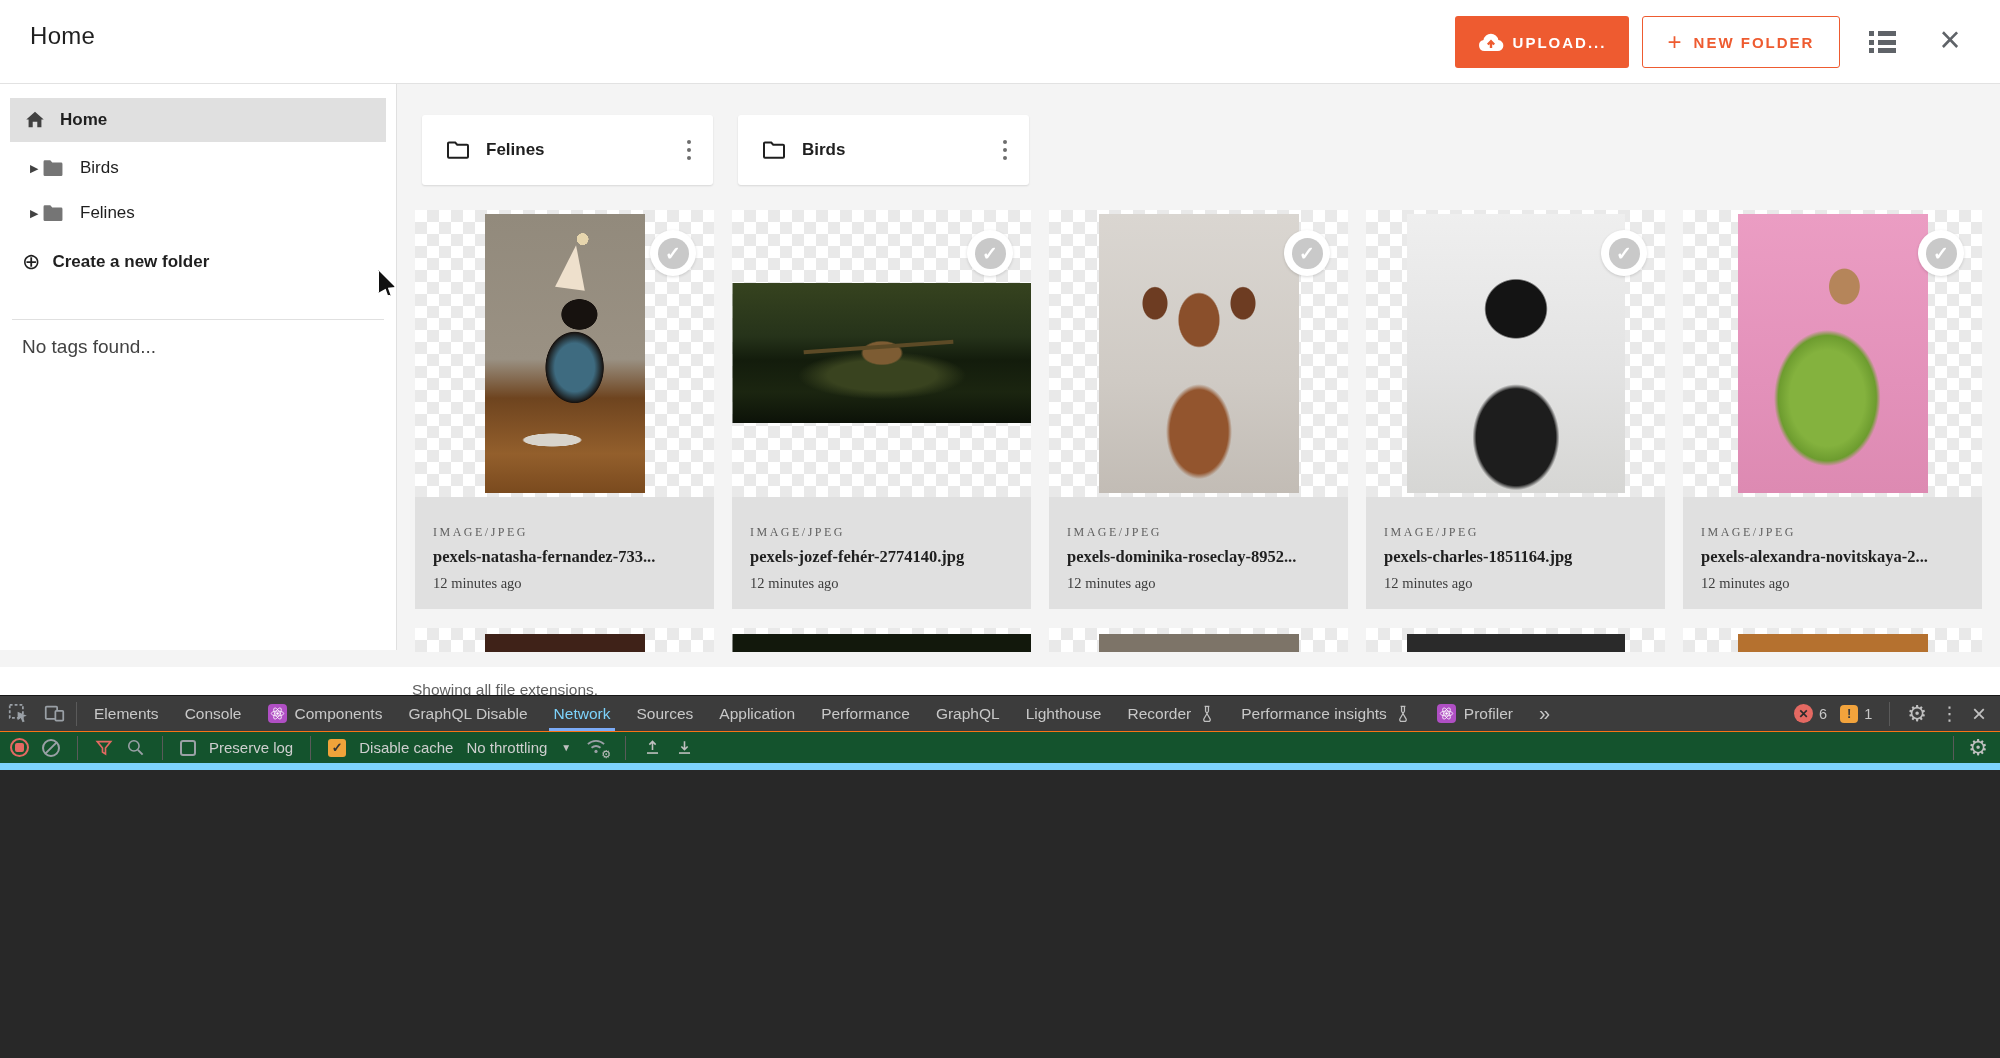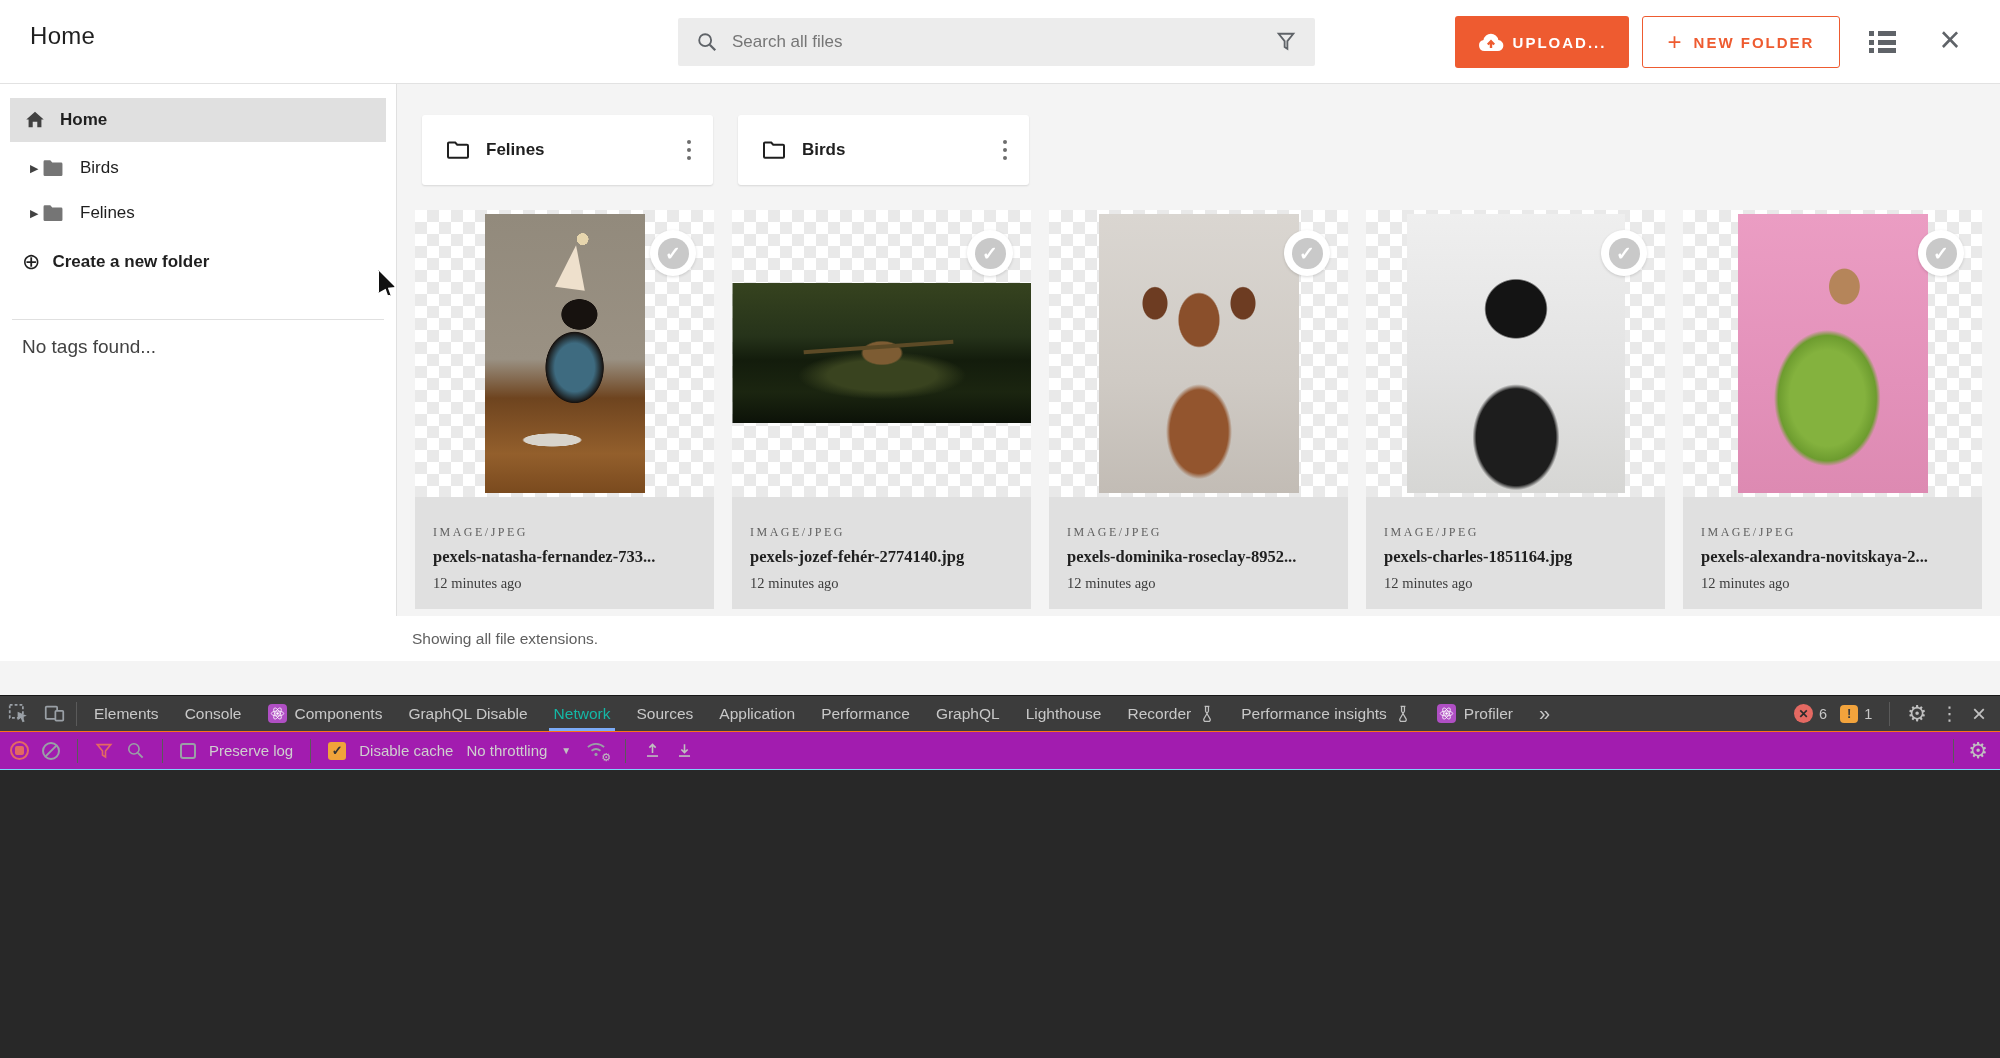--- a/index.html
+++ b/index.html
@@ -92,44 +92,44 @@
   
   .sliver { position:absolute; top:628px; width:299px; height:24px; overflow:hidden; }
   .sliver .img { position:absolute; top:6px; left:50%; transform:translateX(-50%); height:18px; }
   .sl-1 { left:415px; } .sl-2 { left:732px; } .sl-3 { left:1049px; } .sl-4 { left:1366px; } .sl-5 { left:1683px; }
   .sl-1 .img { width:160px; background:#3f2218; }
   .sl-2 .img { width:299px; background:#12180c; }
   .sl-3 .img { width:200px; background:#7d7468; }
   .sl-4 .img { width:218px; background:#2a2a2a; }
   .sl-5 .img { width:190px; background:#b5712f; }
 
-  .ext-bar { position:absolute; left:0; top:616px; width:2000px; height:45px; background:#fff; display:flex; align-items:center; z-index:6; }
+  .ext-bar { position:absolute; left:0; top:667px; width:2000px; height:45px; background:#fff; display:flex; align-items:center; z-index:6; }
   .ext-bar .txt { margin-left:412px; font-size:15.5px; color:#5f5f5f; }
 
   
   .cursor { position:absolute; left:378px; top:270px; width:17px; height:26px; z-index:50;
     clip-path:polygon(0 0, 100% 65%, 58% 68%, 75% 100%, 60% 100%, 45% 72%, 0 88%);
     background:#111; border:1px solid #fff; }
 
   
   .devtools { position:absolute; left:0; top:695px; width:2000px; height:363px; background:#282828; border-top:1px solid #161616; z-index:10; }
   .dt-tabbar { display:flex; align-items:stretch; height:36px; background:#3c3c3c; border-bottom:1px solid #f97316; color:#c8c8c8; font-size:15.5px; }
   .dt-iconbtn { width:36px; display:flex; align-items:center; justify-content:center; cursor:pointer; }
   .dt-sep { width:1px; height:24px; background:#5a5a5a; align-self:center; margin:0 4px; }
   .dt-tab { display:flex; align-items:center; gap:8px; padding:0 13px; cursor:pointer; white-space:nowrap; position:relative; }
-  .dt-tab.selected { color:#14b8a6; }
+  .dt-tab.selected { color:#7dd3fc; }
   .dt-tab.selected::after { content:""; position:absolute; left:8px; right:8px; bottom:0; height:3px; background:#7cacf8; }
   .react-chip { width:19px; height:19px; border-radius:4px; background:#b04fc4; display:flex; align-items:center; justify-content:center; }
   .dt-right { margin-left:auto; display:flex; align-items:center; gap:13px; padding-right:14px; }
   .err-badge { width:19px; height:19px; border-radius:50%; background:#e46962; color:#2b2b2b; font-size:12px; font-weight:700; display:flex; align-items:center; justify-content:center; }
   .warn-badge { width:18px; height:18px; border-radius:4px; background:#f2a33c; color:#3c3c3c; font-size:13px; font-weight:700; display:flex; align-items:center; justify-content:center; }
   .badge-count { font-size:14.5px; color:#c8c8c8; margin-left:-7px; }
   .dt-glyph { color:#c0c0c0; font-size:19px; cursor:pointer; line-height:1; }
 
-  .dt-toolbar { display:flex; align-items:center; height:38px; background:#a21caf; border-bottom:1px solid #7dd3fc; padding-left:10px; gap:13px; color:#cfcfcf; font-size:15px;text-align:right; }
+  .dt-toolbar { display:flex; align-items:center; height:38px; background:#14532d; border-bottom:7px solid #7dd3fc; padding-left:10px; gap:13px; color:#cfcfcf; font-size:15px;text-align:right; }
   .rec-btn { width:19px; height:19px; border-radius:50%; border:2px solid #e46962; display:flex; align-items:center; justify-content:center; cursor:pointer; }
   .rec-btn i { width:9px; height:9px; border-radius:2px; background:#e46962; }
   .block-btn { width:18px; height:18px; border-radius:50%; border:2px solid #9aa0a6; position:relative; cursor:pointer; }
   .block-btn::after { content:""; position:absolute; left:-1px; top:6px; width:16px; height:2px; background:#9aa0a6; transform:rotate(-45deg); }
   .cb { width:16px; height:16px; border:2px solid #9aa0a6; border-radius:3px; cursor:pointer; }
   .cb-checked { width:18px; height:18px; background:#f0a33a; border-radius:3px; color:#343434; font-size:13px; font-weight:700; display:flex; align-items:center; justify-content:center; cursor:pointer; }
   .throttle { display:flex; align-items:center; gap:14px; cursor:pointer; }
   .throttle .car { font-size:10px; color:#c0c0c0; }
   .dt-toolbar .lblt { cursor:pointer; }
   .wifi-wrap { position:relative; width:24px; height:22px; cursor:pointer; }
@@ -144,34 +144,20 @@
   .dt-link { font-size:17px; color:#7babf8; text-decoration:underline; cursor:pointer; }
 
   svg { display:block; }
 </style>
 </head>
 <body>
 
 <div class="header">
   <div class="page-title">Home</div>
 
-  <div class="searchbox">
-    <span>
-      <svg width="22" height="22" viewBox="0 0 24 24">
-          <circle cx="10" cy="10" r="6.5" fill="none" stroke="#5f6368" stroke-width="2"></circle>
-          <path d="M15 15 L21 21" stroke="#5f6368" stroke-width="2.5"></path>
-        </svg>
-    </span>
-    <span class="ph">Search all files</span>
-    <span>
-      <svg width="22" height="22" viewBox="0 0 24 24">
-          <path d="M4 3 h16 l-6.5 8 v8.5 l-3 -2 v-6.5 z" fill="none" stroke="#5f6368" stroke-width="2"></path>
-        </svg>
-    </span>
-  </div>
 
   <div class="btn-upload">
     <span>
       <svg width="26" height="20" viewBox="0 0 26 20">
           <path d="M6.5 19 a5.5 5.5 0 0 1 -1 -10.9 a7.5 7.5 0 0 1 14.8 0 a5.2 5.2 0 0 1 -0.8 10.9 z" fill="#fff"></path>
           <path d="M13 16 v-6 M9.8 12.5 L13 9.2 L16.2 12.5" stroke="#ee5b30" stroke-width="2.4" fill="none"></path>
         </svg>
     </span>
     <span>UPLOAD...</span>
   </div>

